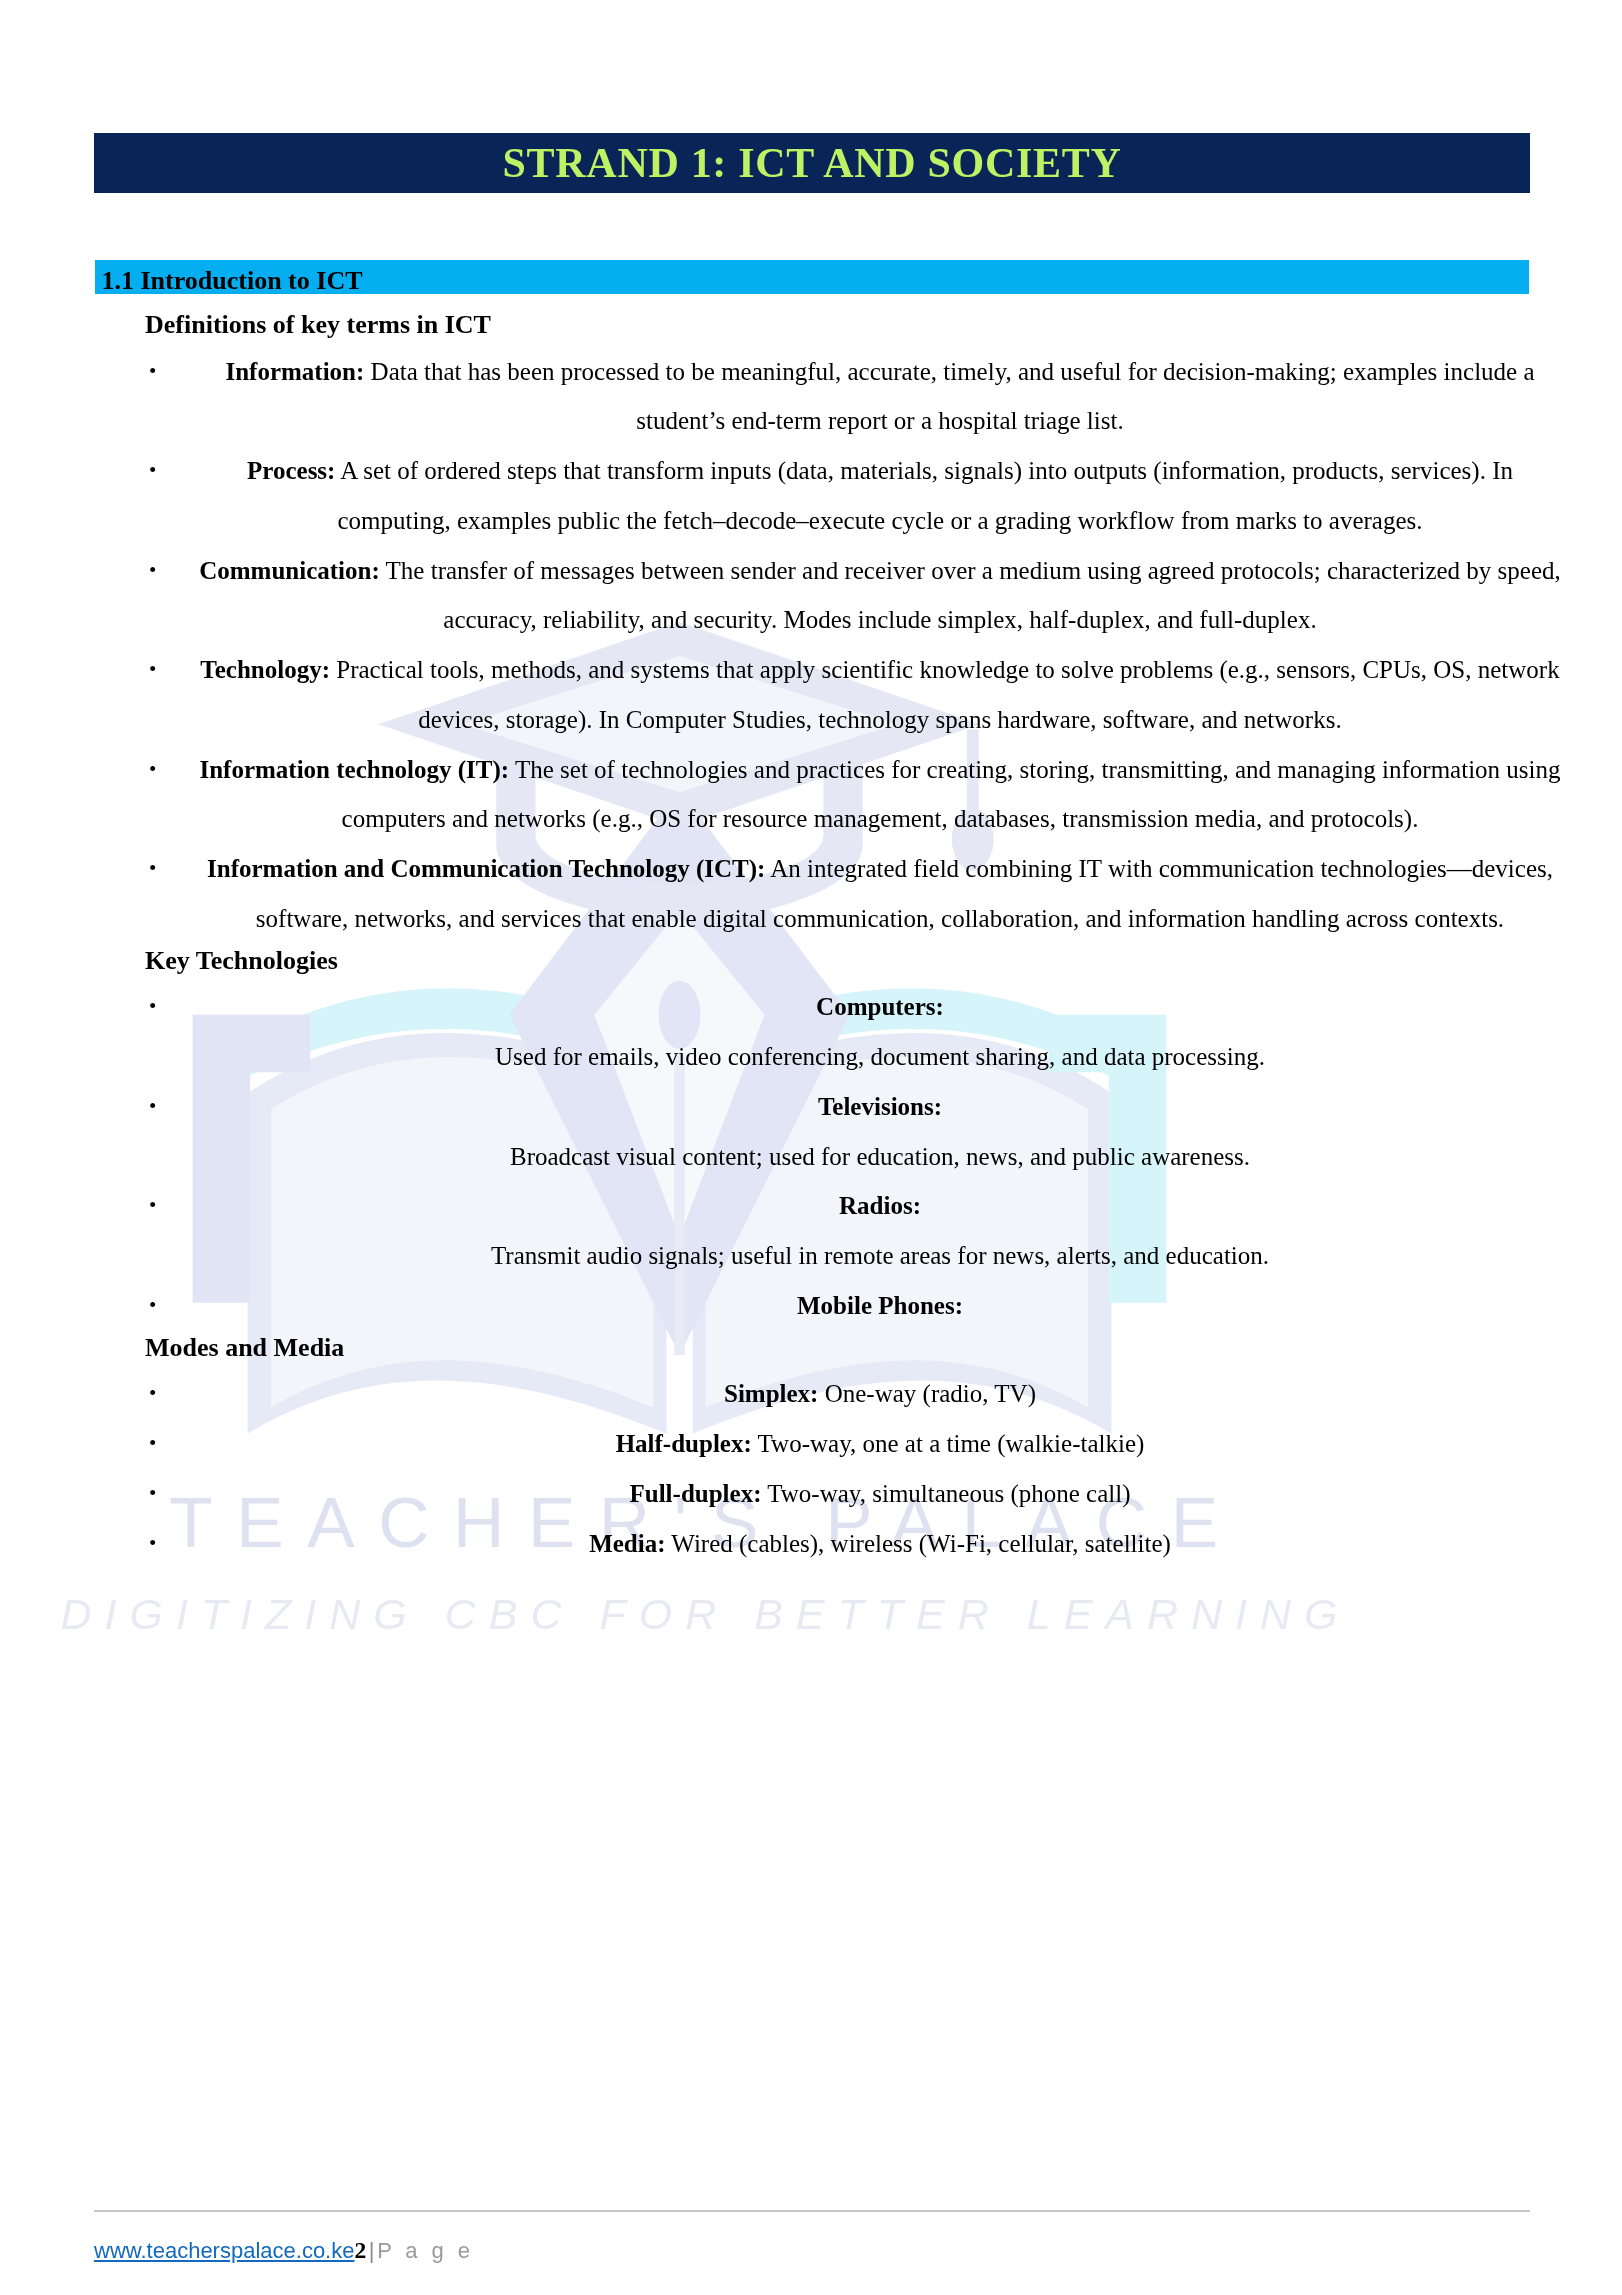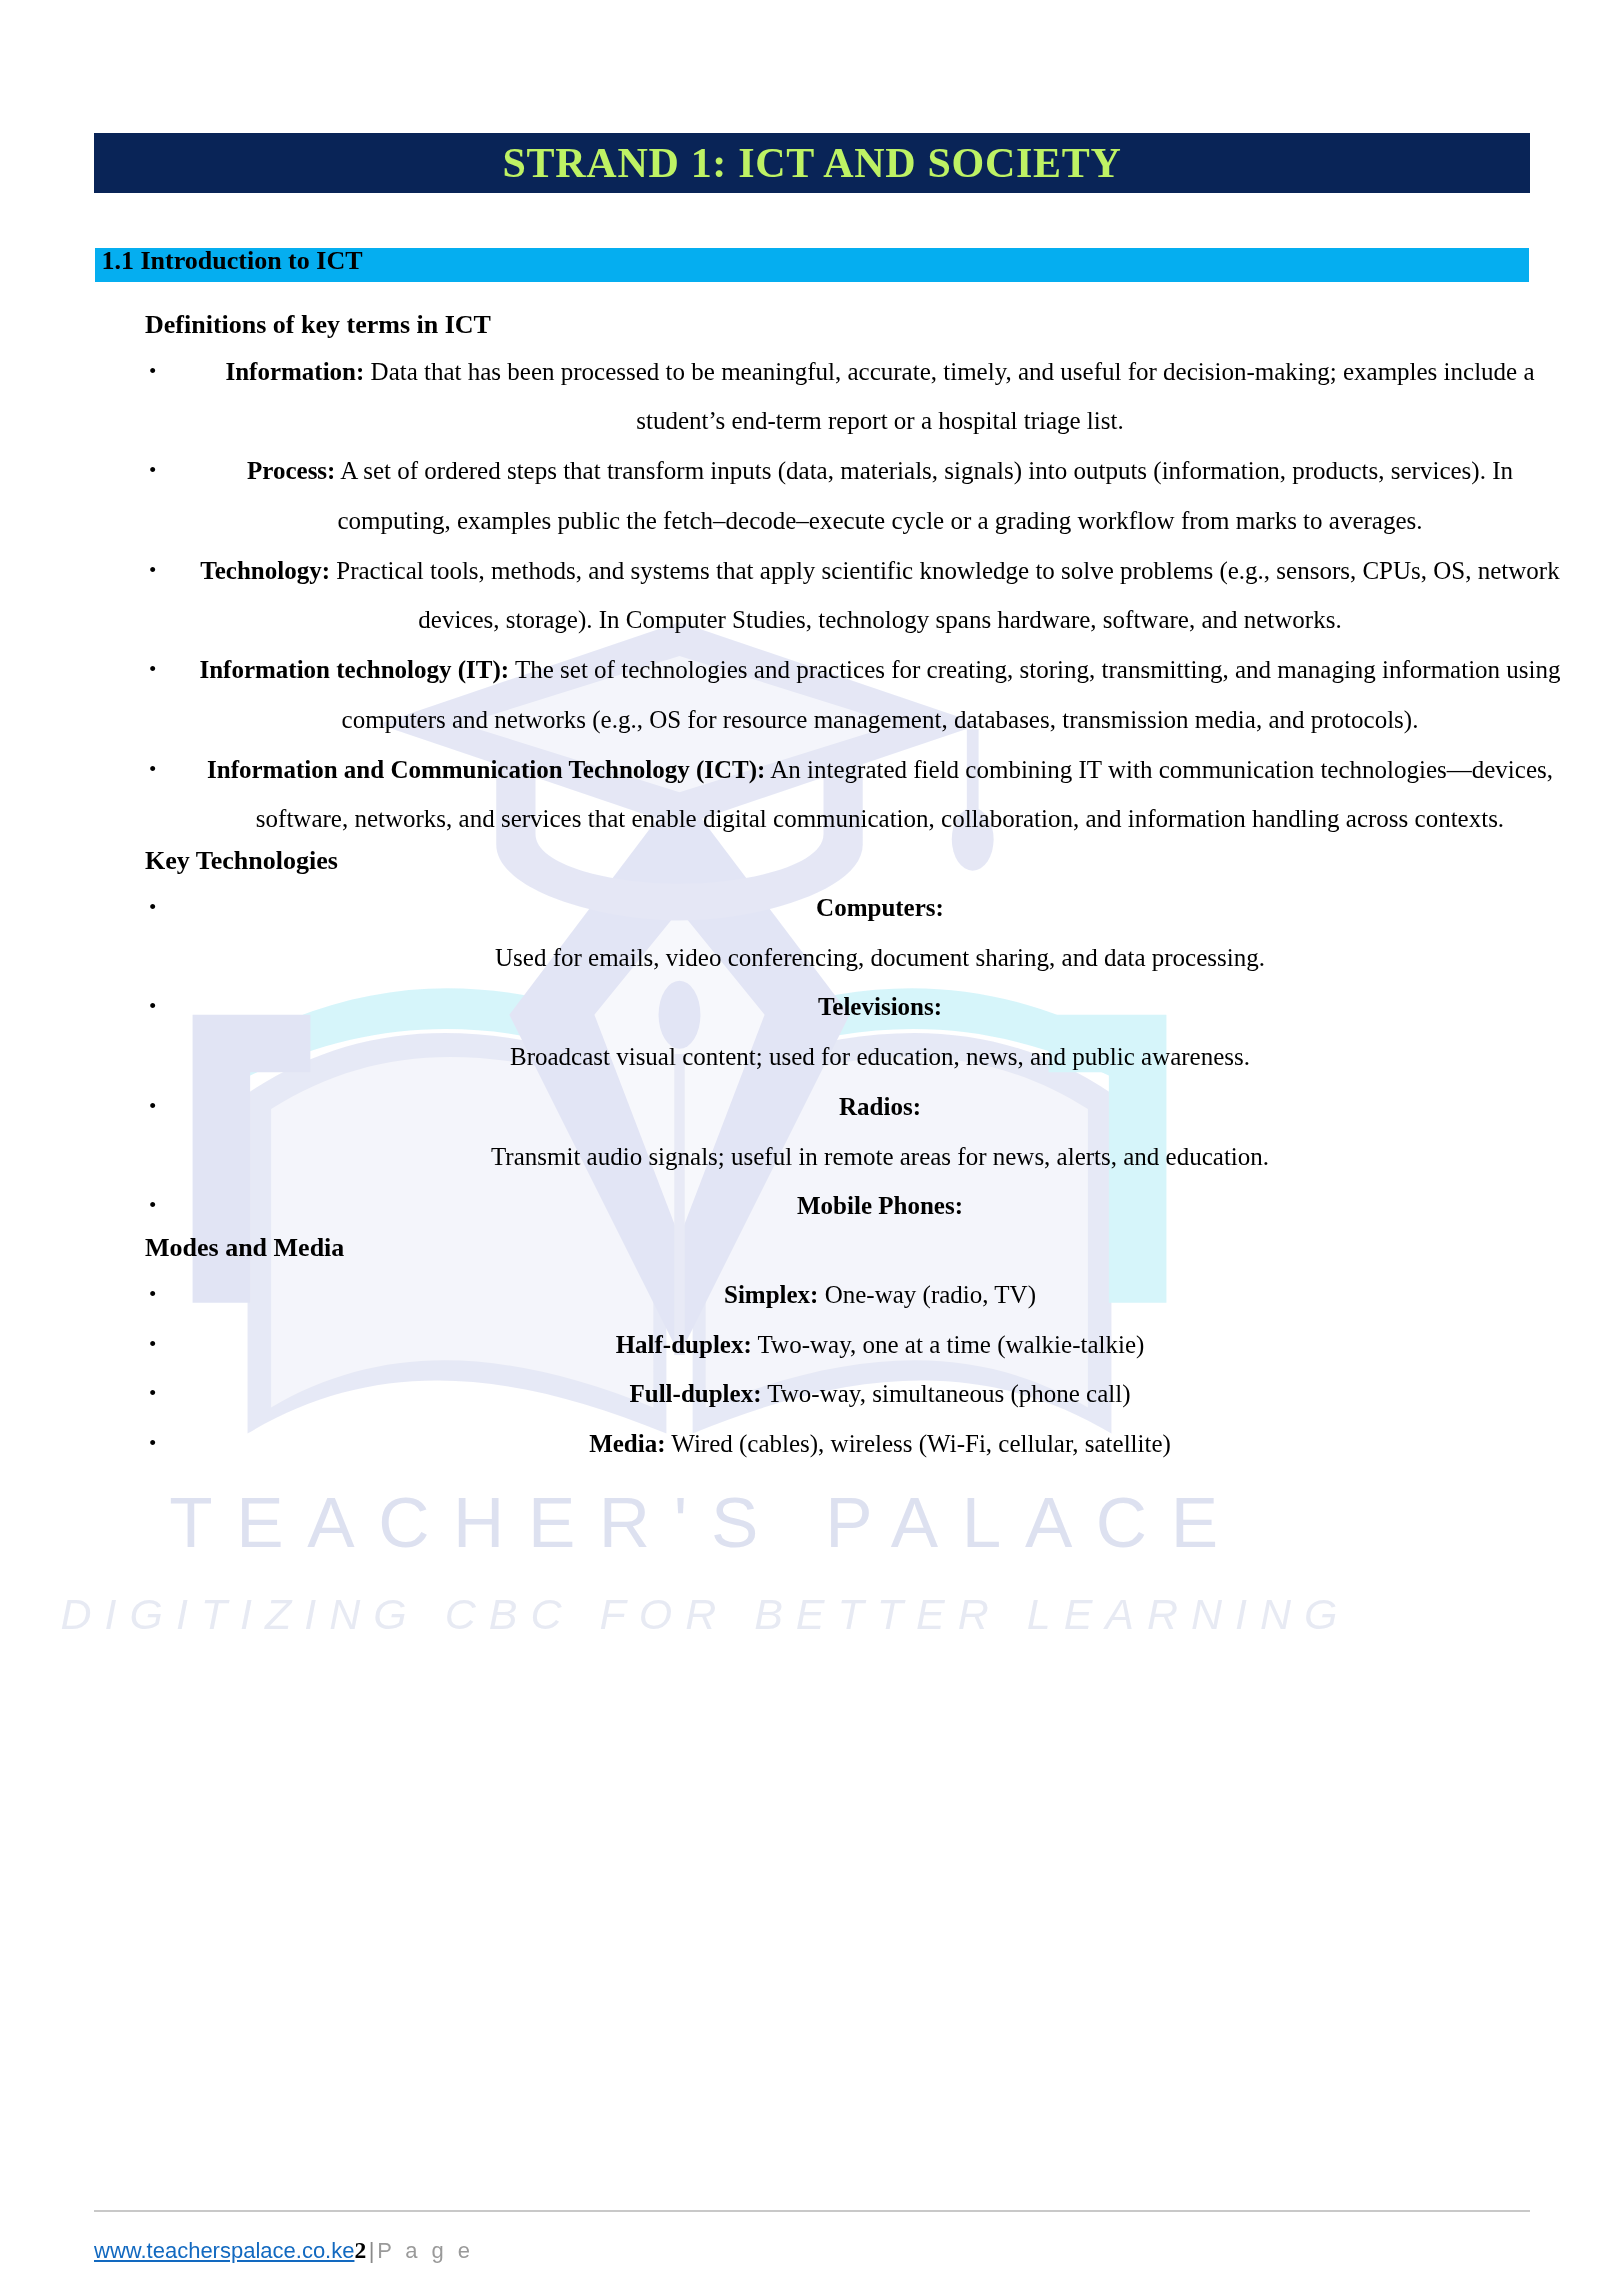--- a/index.html
+++ b/index.html
@@ -89,26 +89,26 @@
     font-size: 42px;
     font-weight: bold;
     letter-spacing: 0.7px;
     line-height: 1;
   }
 
   
   .section-band {
     position: absolute;
     left: 95px;
-    top: 248px;
+    top: 260px;
     width: 1434px;
     height: 34px;
     background: #05aef0;
     display: flex;
-    align-items: flex-start;
+    align-items: flex-end;
   }
   .section-band-title {
     font-size: 26px;
     font-weight: bold;
     color: #000000;
     padding-left: 6.5px;
     line-height: 1;
   }
 
   
@@ -252,20 +252,23 @@
       <div class="sub-head">Definitions of key terms in ICT</div>
 
       <ul class="bullets">
         <li>
           <span class="term">Information:</span><span> Data that has been processed to be meaningful, accurate, timely, and useful for decision-making; examples include a student’s end-term report or a hospital triage list.</span>
         </li>
         <li>
           <span class="term">Process:</span><span> A set of ordered steps that transform inputs (data, materials, signals) into outputs (information, products, services). In computing, examples public the fetch–decode–execute cycle or a grading workflow from marks to averages.</span>
         </li>
         <li>
+          <span class="term">Communication:</span><span> The transfer of messages between sender and receiver over a medium using agreed protocols; characterized by speed, accuracy, reliability, and security. Modes include simplex, half-duplex, and full-duplex.</span>
+        </li>
+        <li>
           <span class="term">Technology:</span><span> Practical tools, methods, and systems that apply scientific knowledge to solve problems (e.g., sensors, CPUs, OS, network devices, storage). In Computer Studies, technology spans hardware, software, and networks.</span>
         </li>
         <li>
           <span class="term">Information technology (IT):</span><span> The set of technologies and practices for creating, storing, transmitting, and managing information using computers and networks (e.g., OS for resource management, databases, transmission media, and protocols).</span>
         </li>
         <li>
           <span class="term">Information and Communication Technology (ICT):</span><span> An integrated field combining IT with communication technologies—devices, software, networks, and services that enable digital communication, collaboration, and information handling across contexts.</span>
         </li>
       </ul>
 

